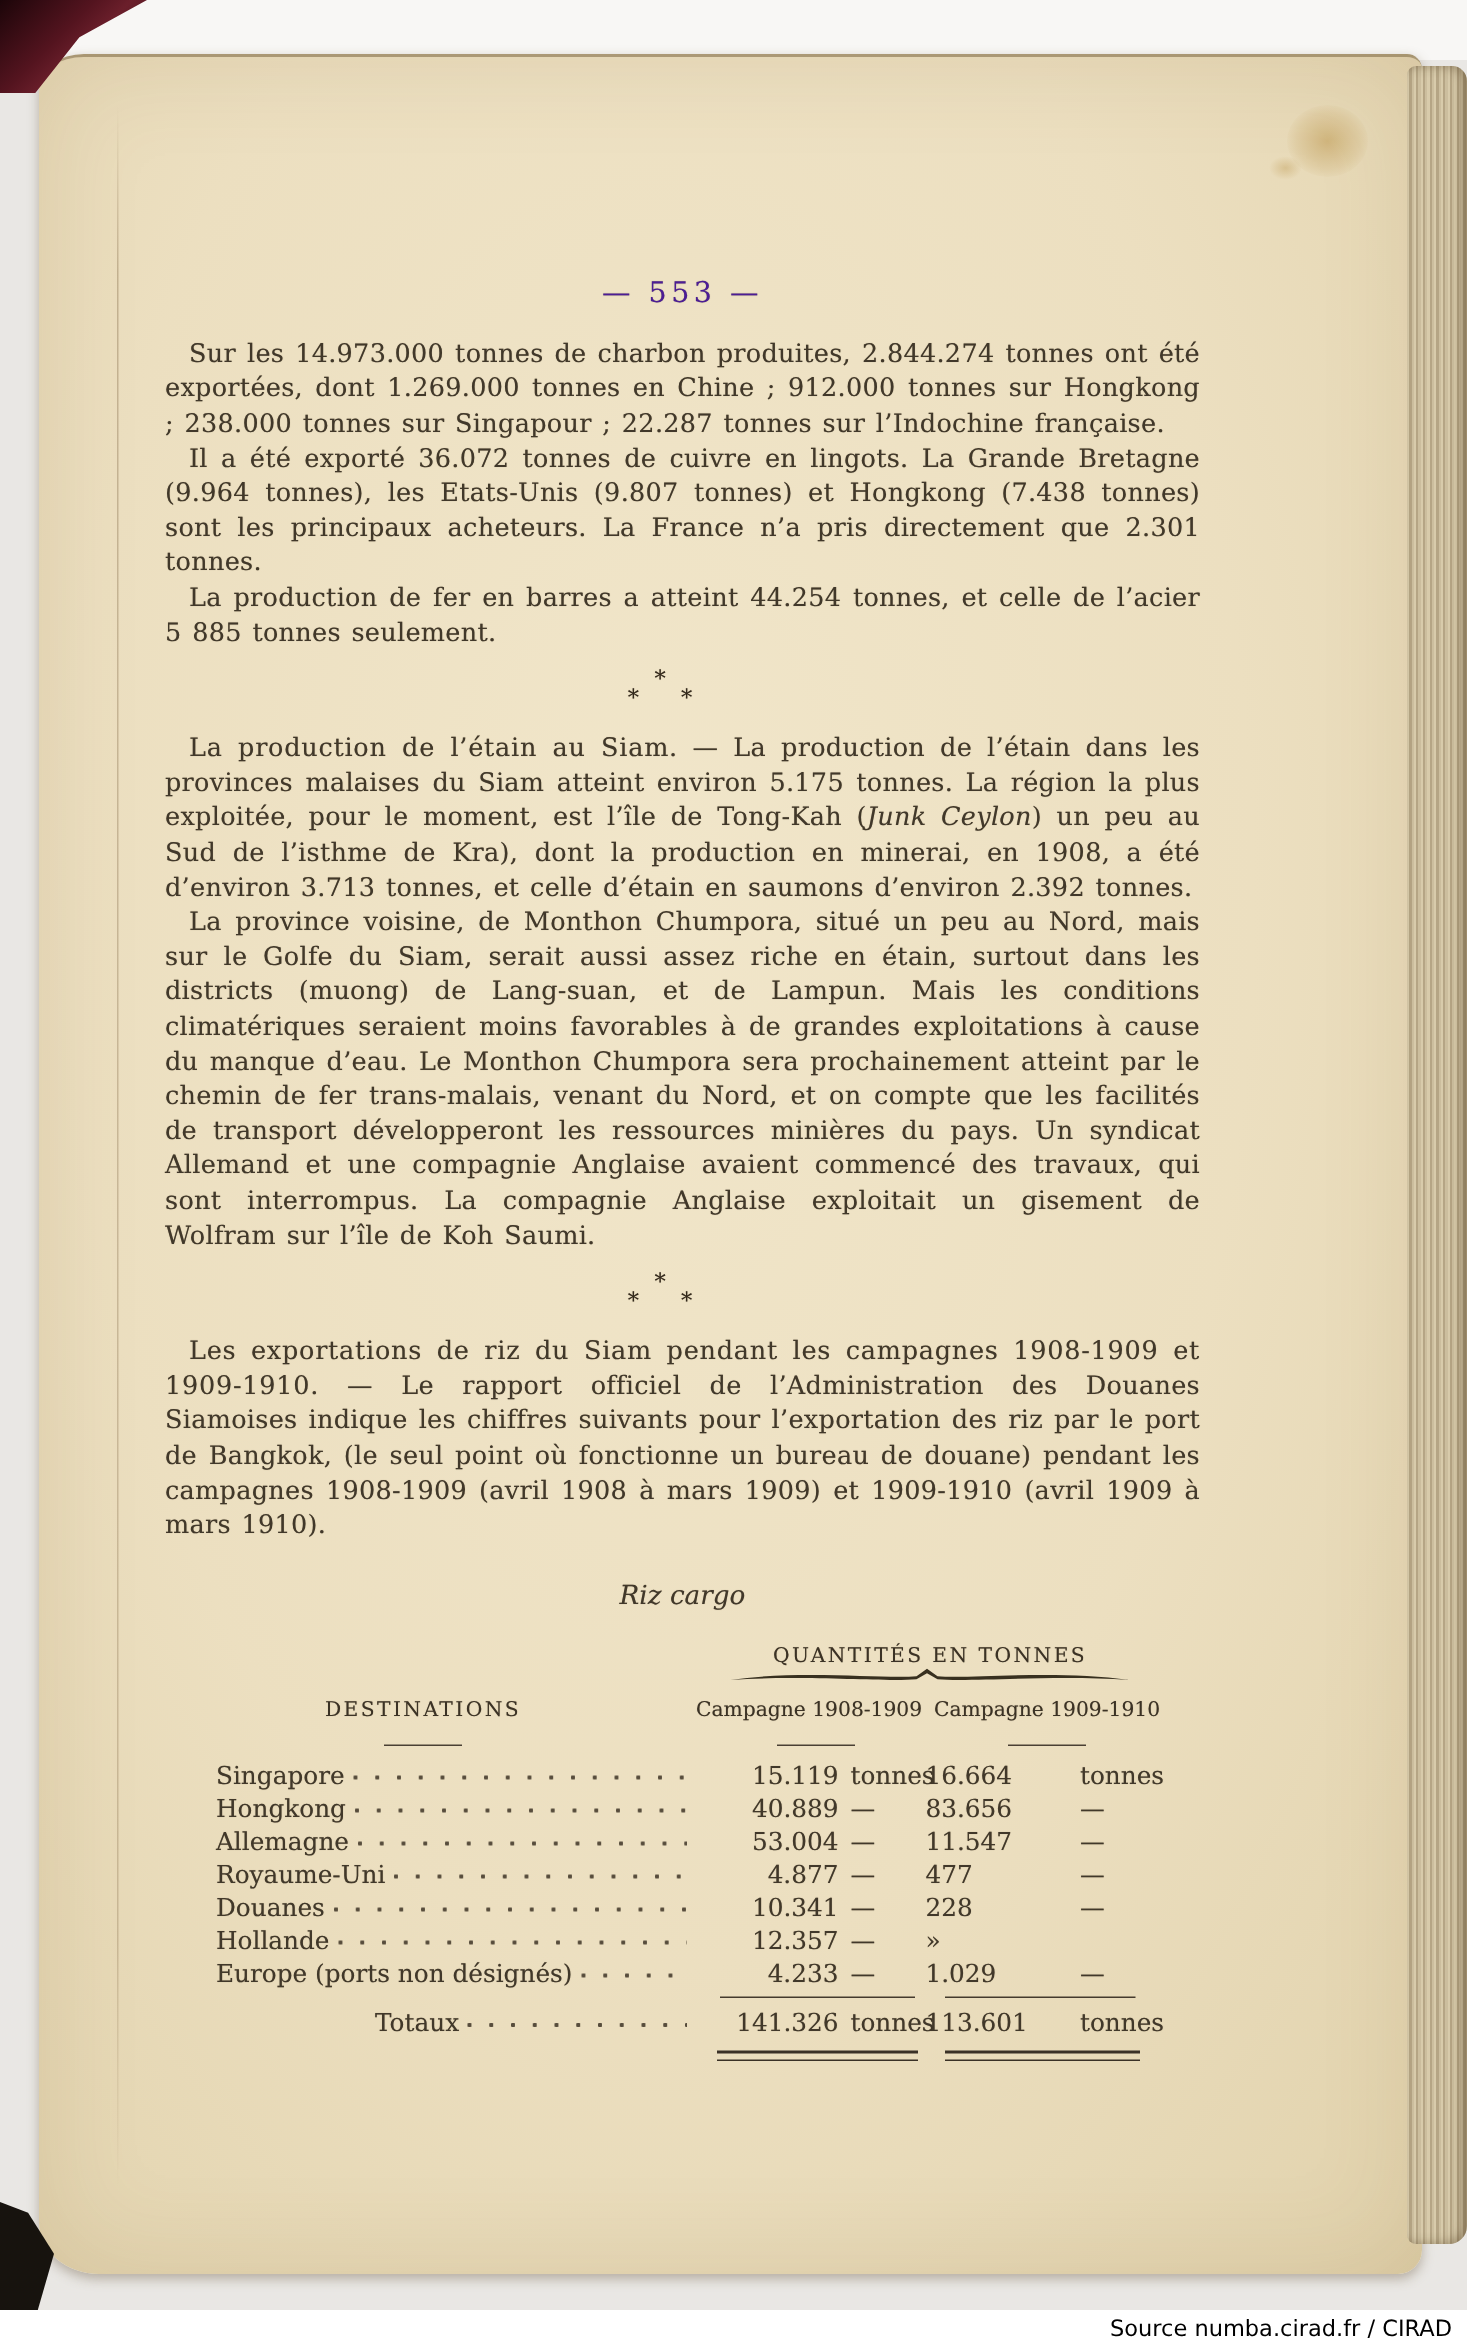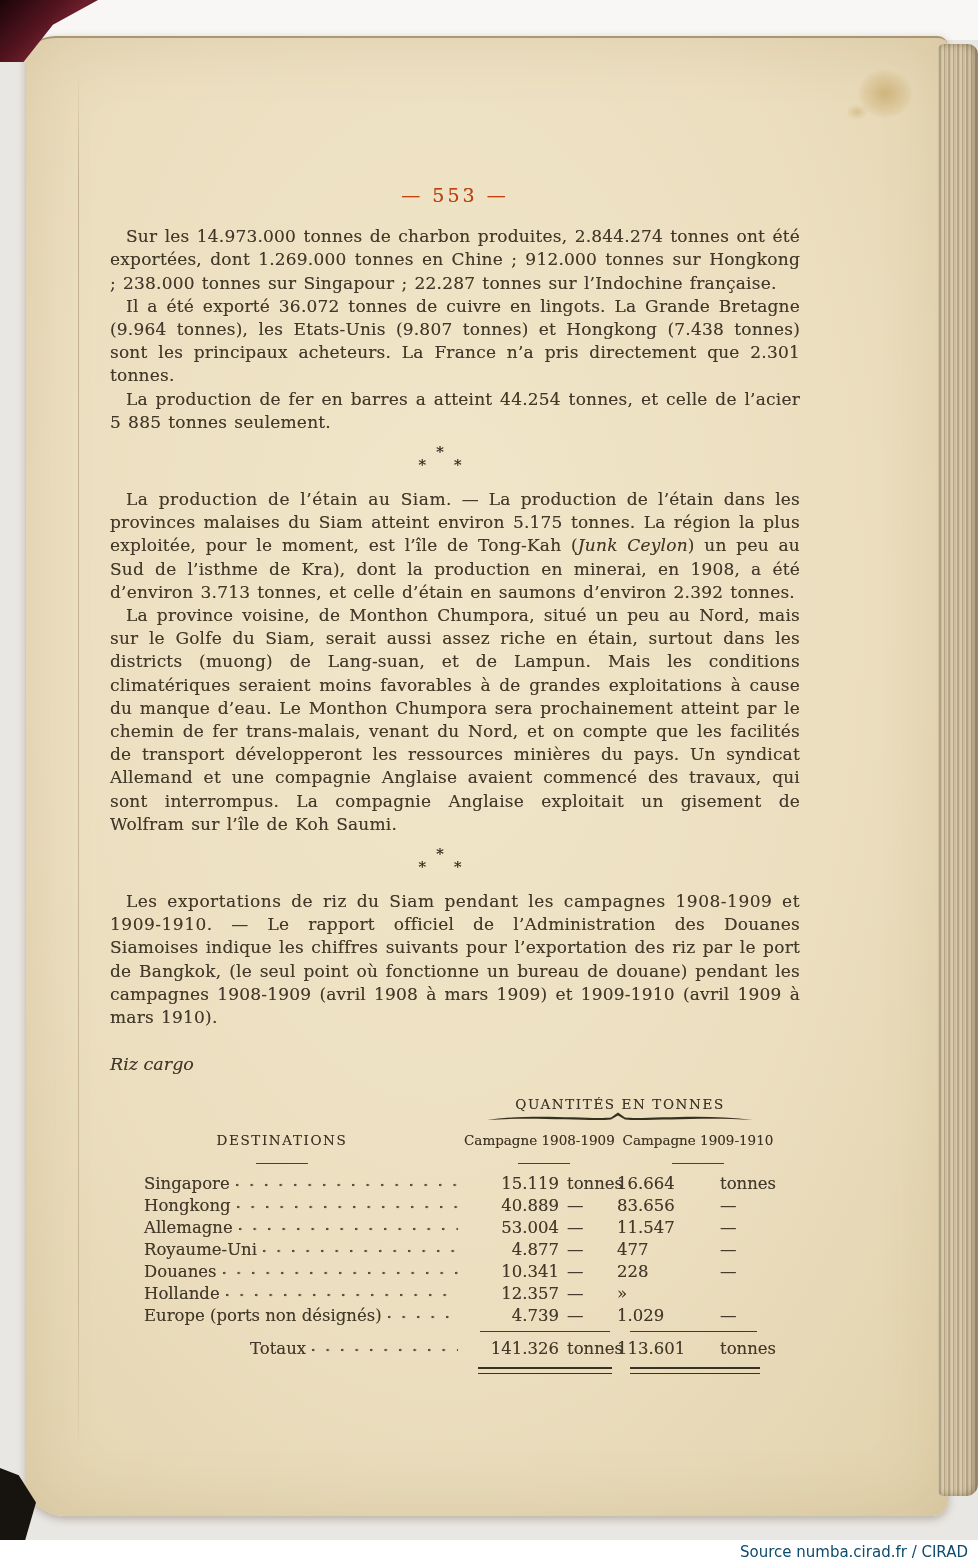--- a/index.html
+++ b/index.html
@@ -27,34 +27,34 @@
   .crease{position:absolute;left:78px;top:70px;width:1px;height:1390px;
         background:linear-gradient(rgba(120,95,60,0),rgba(120,95,60,.35) 8%,rgba(120,95,60,.28) 88%,rgba(120,95,60,0));}
   .stain{position:absolute;left:858px;top:70px;width:54px;height:48px;border-radius:50%;
         background:radial-gradient(ellipse at center,rgba(172,126,38,.40),rgba(172,126,38,.13) 55%,rgba(172,126,38,0) 75%);}
   .stain2{position:absolute;left:846px;top:104px;width:22px;height:16px;border-radius:50%;
         background:radial-gradient(ellipse,rgba(172,126,38,.28),rgba(172,126,38,0) 70%);}
   .corner-black{position:absolute;left:0;top:1468px;width:36px;height:72px;background:#17130e;
         clip-path:polygon(0 0,52% 10%,100% 48%,70% 100%,0 100%);}
   
   .footer{position:absolute;left:0;top:1540px;width:978px;height:26px;background:#ffffff;
-        font-family:"DejaVu Sans", sans-serif;font-size:15px;line-height:25px;color:#0c4a6e;
+        font-family:"DejaVu Sans", sans-serif;font-size:15px;line-height:25px;color:#000000;
         text-align:right;box-sizing:border-box;padding-right:10px;}
   
   .content{position:absolute;left:110px;top:184px;width:690px;color:#41382a;
         font-size:17px;line-height:23.2px;text-align:justify;
         text-shadow:0 0 .5px rgba(60,45,20,.45);}
-  .pageno{text-align:center;font-size:19px;letter-spacing:3px;margin:0 0 18px 0;color:#c2410c;}
+  .pageno{text-align:center;font-size:19px;letter-spacing:3px;margin:0 0 18px 0;color:#4c1d95;}
   .para{margin:0;text-indent:16px;word-spacing:1.5px;letter-spacing:.2px;}
   .lead{font-weight:normal;letter-spacing:.5px;}
   .it{font-style:italic;}
   .sep{display:flex;flex-direction:column;align-items:center;margin:12px 30px 16px 0;line-height:13px;
        font-size:15px;color:#33291c;}
   .sep-row2{display:flex;gap:28px;}
-  .tabletitle{margin:24px 0 0 0;text-align:left;font-style:italic;font-size:17.5px;text-indent:0;}
+  .tabletitle{margin:24px 0 0 0;text-align:center;font-style:italic;font-size:17.5px;text-indent:0;}
   
   .ricetable{position:relative;margin:16px 0 0 34px;width:620px;}
   .thead{position:relative;height:80px;font-size:13.5px;color:#3b3225;}
   .group-th{position:absolute;left:341px;top:0;width:270px;text-align:center;letter-spacing:1.6px;}
   .brace{position:absolute;left:341px;top:17px;width:270px;height:13px;}
   .th-dest{position:absolute;left:0;top:36px;width:276px;text-align:center;letter-spacing:1.6px;}
   .th-c1{position:absolute;left:320px;top:36px;width:160px;}
   .th-c2{position:absolute;left:474px;top:36px;width:160px;text-align:center;}
   .hr-th{position:absolute;top:70px;width:52px;border-top:1.5px solid #4a4034;}
   .hr-dest{left:112px;} .hr-1{left:374px;} .hr-2{left:528px;}
@@ -190,21 +190,21 @@
         <span class="num1">12.357</span>
         <span class="unit1">—</span>
         <span class="num2">»</span>
         <span class="unit2"></span>
       </div>
       <div class="trow">
         <span class="cell-dest">
             <span>Europe (ports non désignés)</span>
             <span class="dots"></span>
           </span>
-        <span class="num1">4.739</span>
+        <span class="num1">4.233</span>
         <span class="unit1">—</span>
         <span class="num2">1.029</span>
         <span class="unit2">—</span>
       </div>
 
       <div class="total-rules">
         <div class="rule rule-c1"></div>
         <div class="rule rule-c2"></div>
       </div>
 

